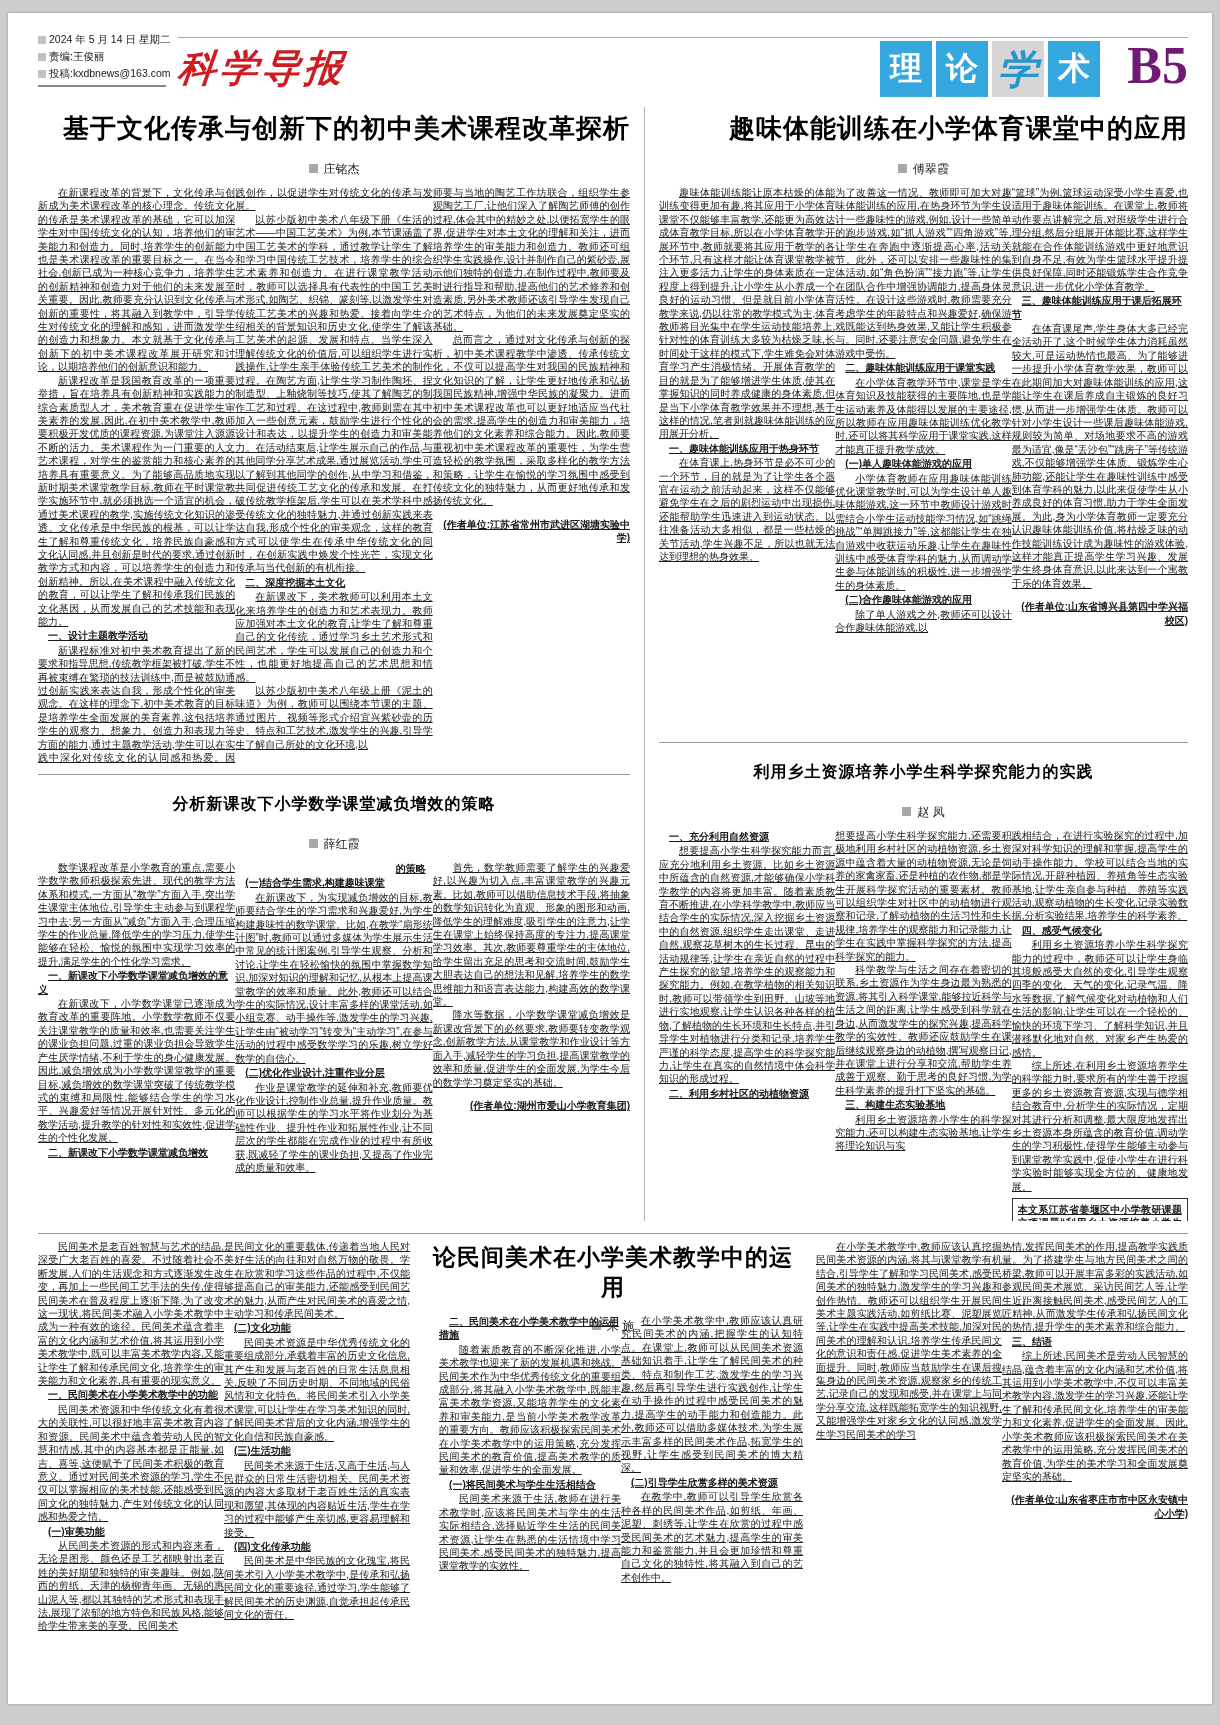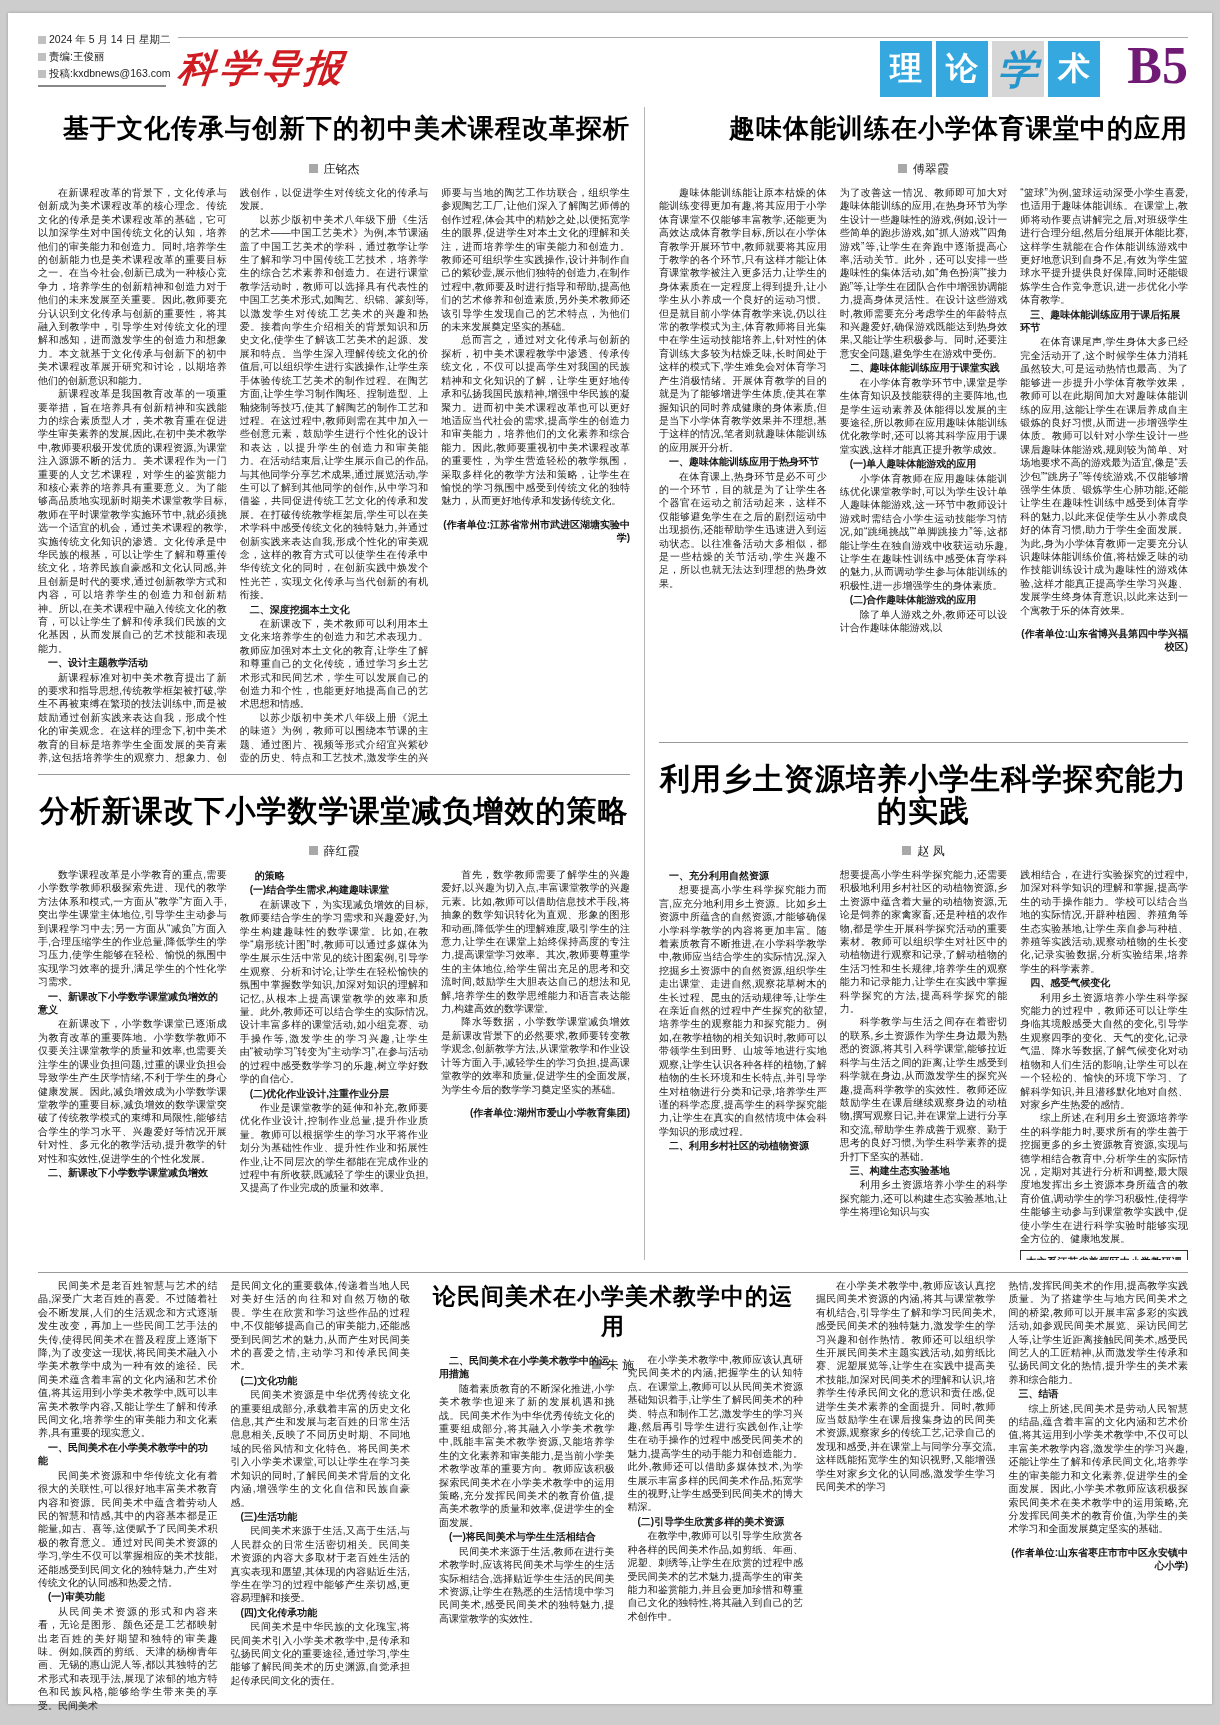--- a/index.html
+++ b/index.html
@@ -18,32 +18,32 @@
   .badge .bsq.gray{background:#d6d6d6;color:#2596cd;font-family:"Liberation Serif","DejaVu Serif",serif;font-style:italic;font-size:40px;transform:none;}
   .pageno{position:absolute;top:22px;right:0;font-family:"Liberation Serif","DejaVu Serif",serif;font-weight:bold;font-size:52px;line-height:62px;color:#701a75;}
 
   
   .main{display:flex;align-items:stretch;}
   .half-l{width:592px;}
   .vdiv{width:1px;background:#b5b5b5;margin:2px 14px 0 14px;}
   .half-r{flex:1;min-width:0;}
   .art-title{font-weight:bold;text-align:center;letter-spacing:1px;color:#000;}
   .t26{font-size:26px;line-height:34px;margin-top:6px;text-align:right;}
-  .t24{font-size:30px;line-height:32px;margin-top:20px;}
+  .t24{font-size:16px;line-height:32px;margin-top:13px;}
   .t22{font-size:23px;line-height:30px;margin-top:2px;}
   .art-author{text-align:center;font-size:12px;margin:16px 0 8px 0;color:#222;}
   .art-author .sq{display:inline-block;width:9px;height:9px;background:#a8a8a8;margin-right:6px;}
-  .cols{display:flex;gap:13px;}
+  .cols{display:flex;text-decoration:underline;}
   .col{flex:1;min-width:0;overflow:hidden;text-align:justify;font-size:10px;line-height:13.4px;word-break:break-all;}
   .h580{height:578px;} .h550{height:546px;} .h330{height:328px;} .h395{height:392px;} .h463{height:460px;}
   .blk{margin:0;}
   .blk.p{text-indent:2em;}
   .blk.cont{text-indent:0;}
   .blk.h{font-weight:bold;text-indent:1em;text-align:left;margin:1px 0;}
-  .blk.hcont{font-weight:bold;text-indent:0;text-align:left;margin:1px 15px;}
+  .blk.hcont{font-weight:bold;text-indent:0;text-align:right;margin:1px 7px;}
   .blk.end{font-weight:bold;text-align:right;text-indent:0;margin-top:10px;}
   .blk.box{border:1px solid #333;padding:4px 5px;font-weight:bold;margin-top:5px;text-indent:0;}
   .hrule{height:1px;background:#999;margin:10px 0 2px 0;}
   .hrule.full{margin:12px 0 4px 0;}
 
   
   .a5wrap{display:flex;gap:13px;margin-top:6px;}
   .zone{width:33.1%;min-width:0;}
   .zone.mid{width:33.8%;}
   .midhead{height:72px;}

